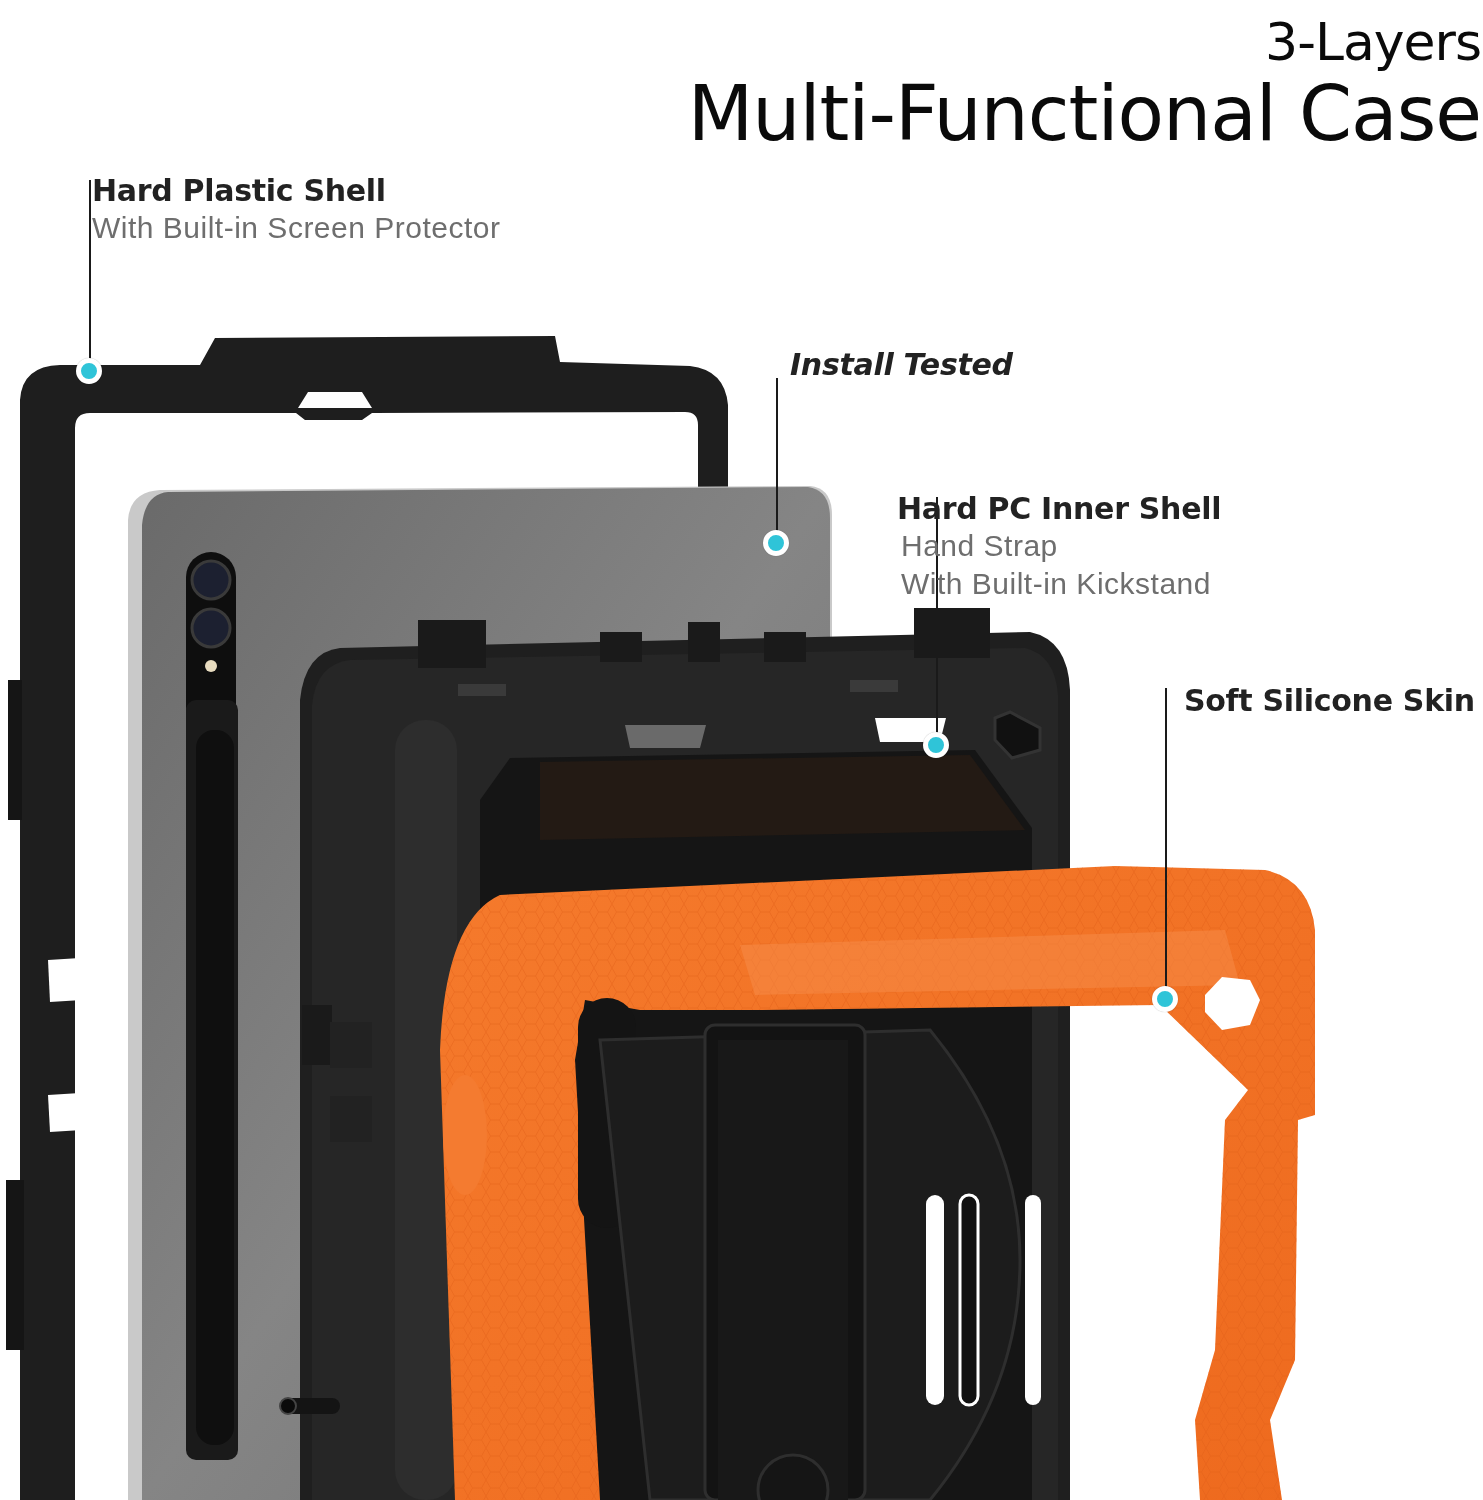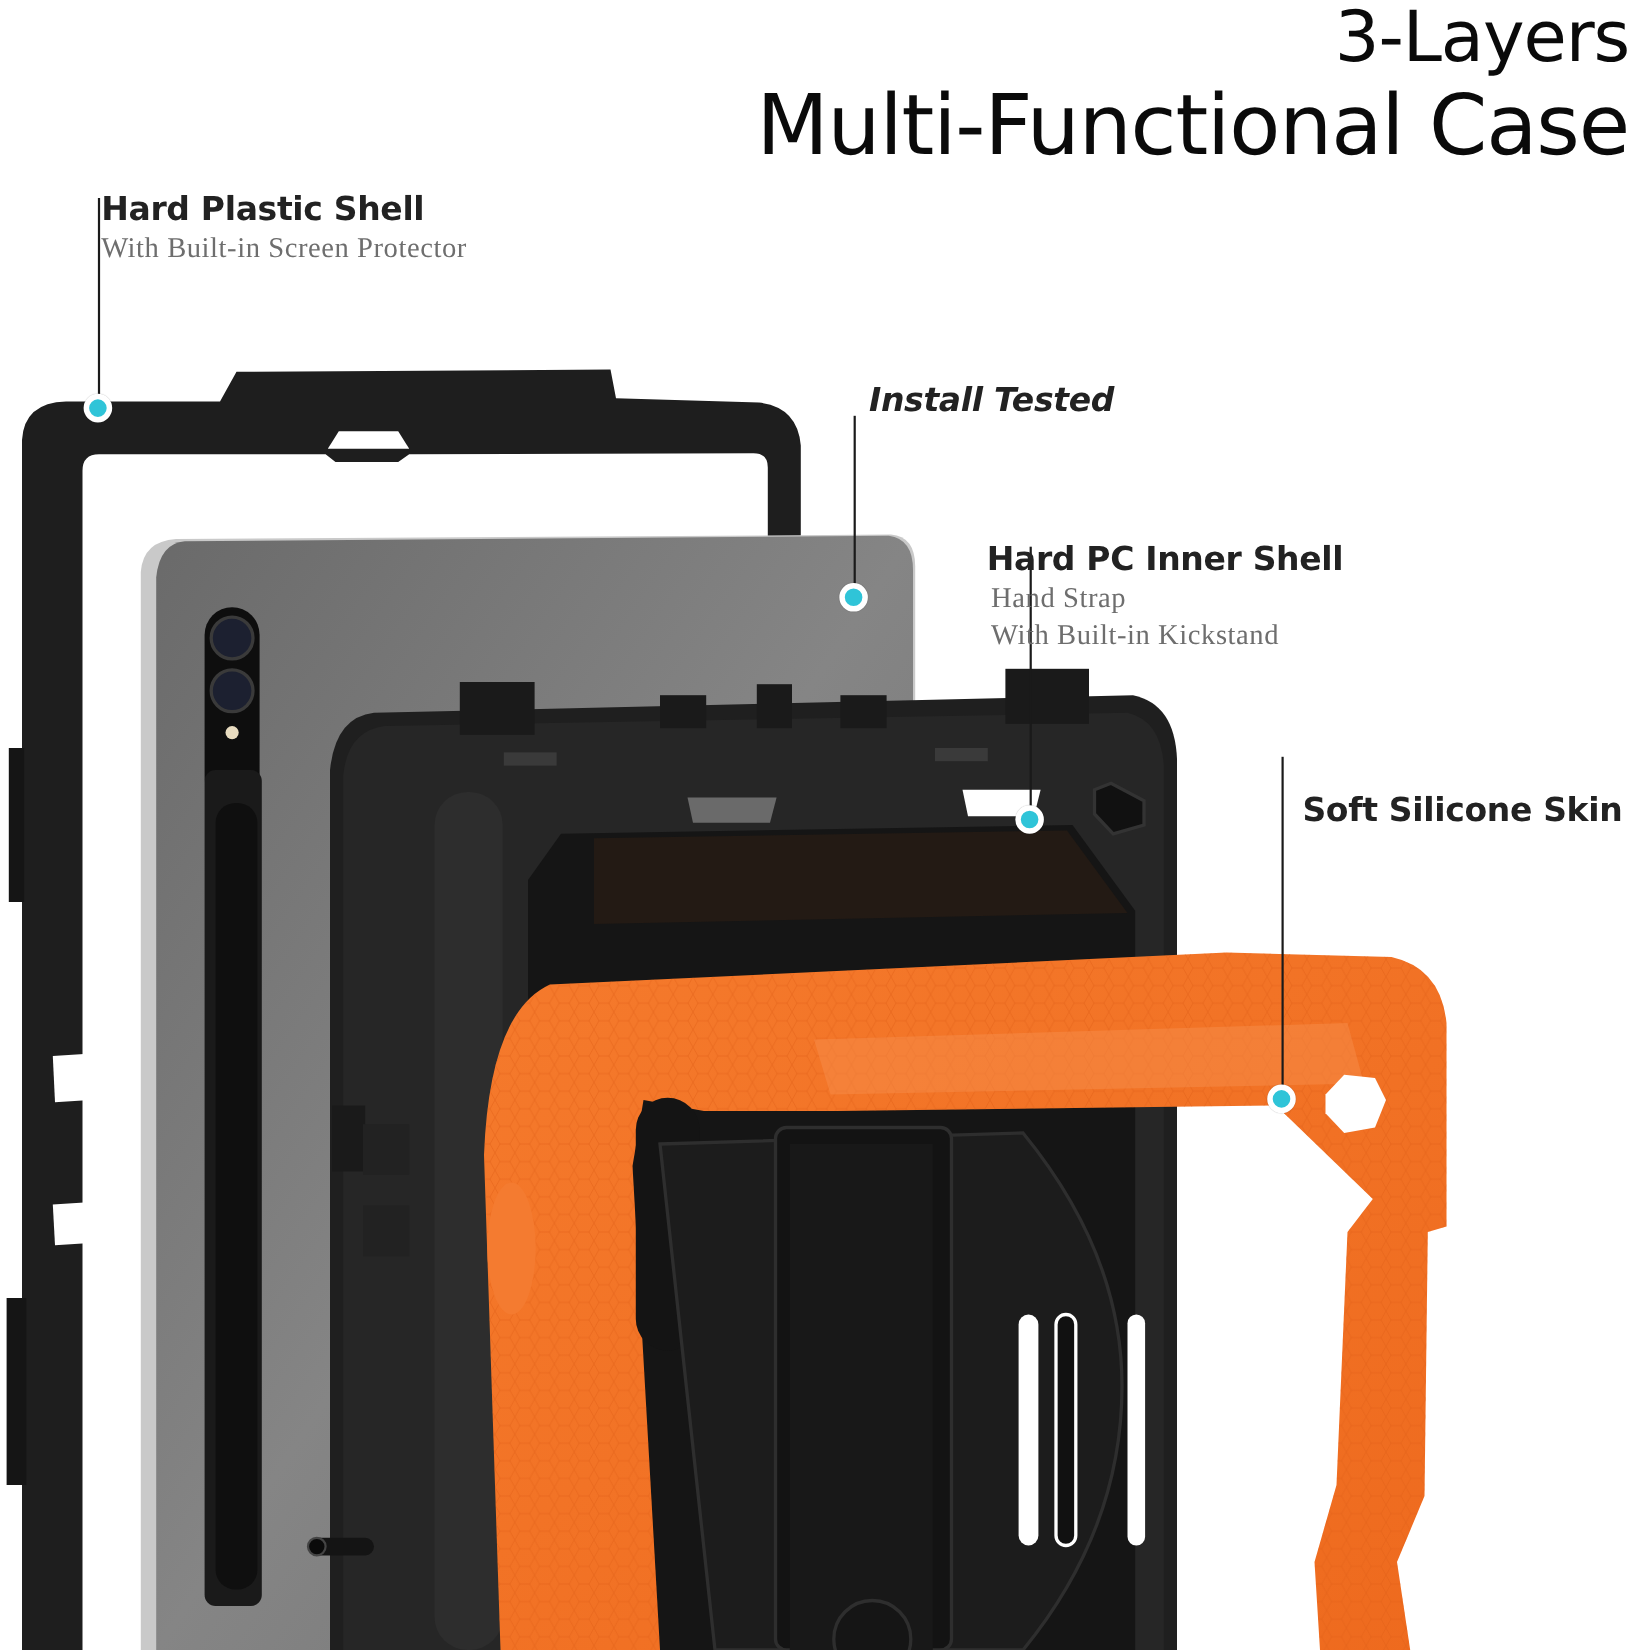--- a/index.html
+++ b/index.html
@@ -1,22 +1,22 @@
 <!DOCTYPE html>
 <html><head>
 <meta charset="utf-8">
 <style>
   html, body { margin: 0; padding: 0; background: #ffffff; }
   body { width: 1483px; height: 1500px; position: relative; overflow: hidden; font-family: "DejaVu Sans", "Liberation Sans", sans-serif; }
   .title { position: absolute; right: 2px; text-align: right; color: #0a0a0a; font-family: "DejaVu Sans", sans-serif; font-weight: 400; letter-spacing: -1px; line-height: 1; white-space: nowrap; }
-  .title.l1 { top: 2px; font-size: 64px; }
+  .title.l1 { top: 16px; font-size: 52px; }
   .title.l2 { top: 76px; font-size: 76px; }
   .callout { position: absolute; }
   .callout .head { font-family: "DejaVu Sans", sans-serif; font-weight: 700; color: #222222; font-size: 30px; line-height: 1.15; white-space: nowrap; letter-spacing: -0.3px; }
-  .callout .sub { font-family: Liberation Serif, serif; font-weight: 300; color: #6e6e6e; font-size: 26px; line-height: 1.28; white-space: nowrap; letter-spacing: 0.5px; }
+  .callout .sub { font-family: Liberation Sans, sans-serif; font-weight: 300; color: #6e6e6e; font-size: 30px; line-height: 1.28; white-space: nowrap; letter-spacing: 0.5px; }
   .leader { position: absolute; width: 1.5px; background: #1a1a1a; }
   .dot { position: absolute; width: 16px; height: 16px; border-radius: 50%; background: #2fc4d8; border: 5px solid #ffffff; box-shadow: 0 0 1px rgba(0,0,0,0.3); transform: translate(-13px,-13px); }
   svg.art { position: absolute; left: 0; top: 0; }
 </style>
 </head>
 <body>
 
 <svg class="art" width="1483" height="1500" viewBox="0 0 1483 1500" xmlns="http://www.w3.org/2000/svg">
   <defs>
     <linearGradient id="tabGrad" x1="0" y1="0" x2="1" y2="1">
@@ -127,15 +127,15 @@
 <div class="leader" style="left:936px; top:497px; height:248px;"></div>
 <div class="dot" style="left:936px; top:745px;"></div>
 <div class="callout" style="left:897px; top:492px;">
   <div class="head">Hard PC Inner Shell</div>
   <div class="sub" style="margin-left:4px;">Hand Strap</div>
   <div class="sub" style="margin-left:4px;">With Built-in Kickstand</div>
 </div>
 
 <div class="leader" style="left:1165px; top:688px; height:311px;"></div>
 <div class="dot" style="left:1165px; top:999px;"></div>
-<div class="callout" style="left:1184px; top:684px;margin-top:36px;">
+<div class="callout" style="left:1184px; top:684px;">
   <div class="head">Soft Silicone Skin</div>
 </div>
 
 </body></html>

